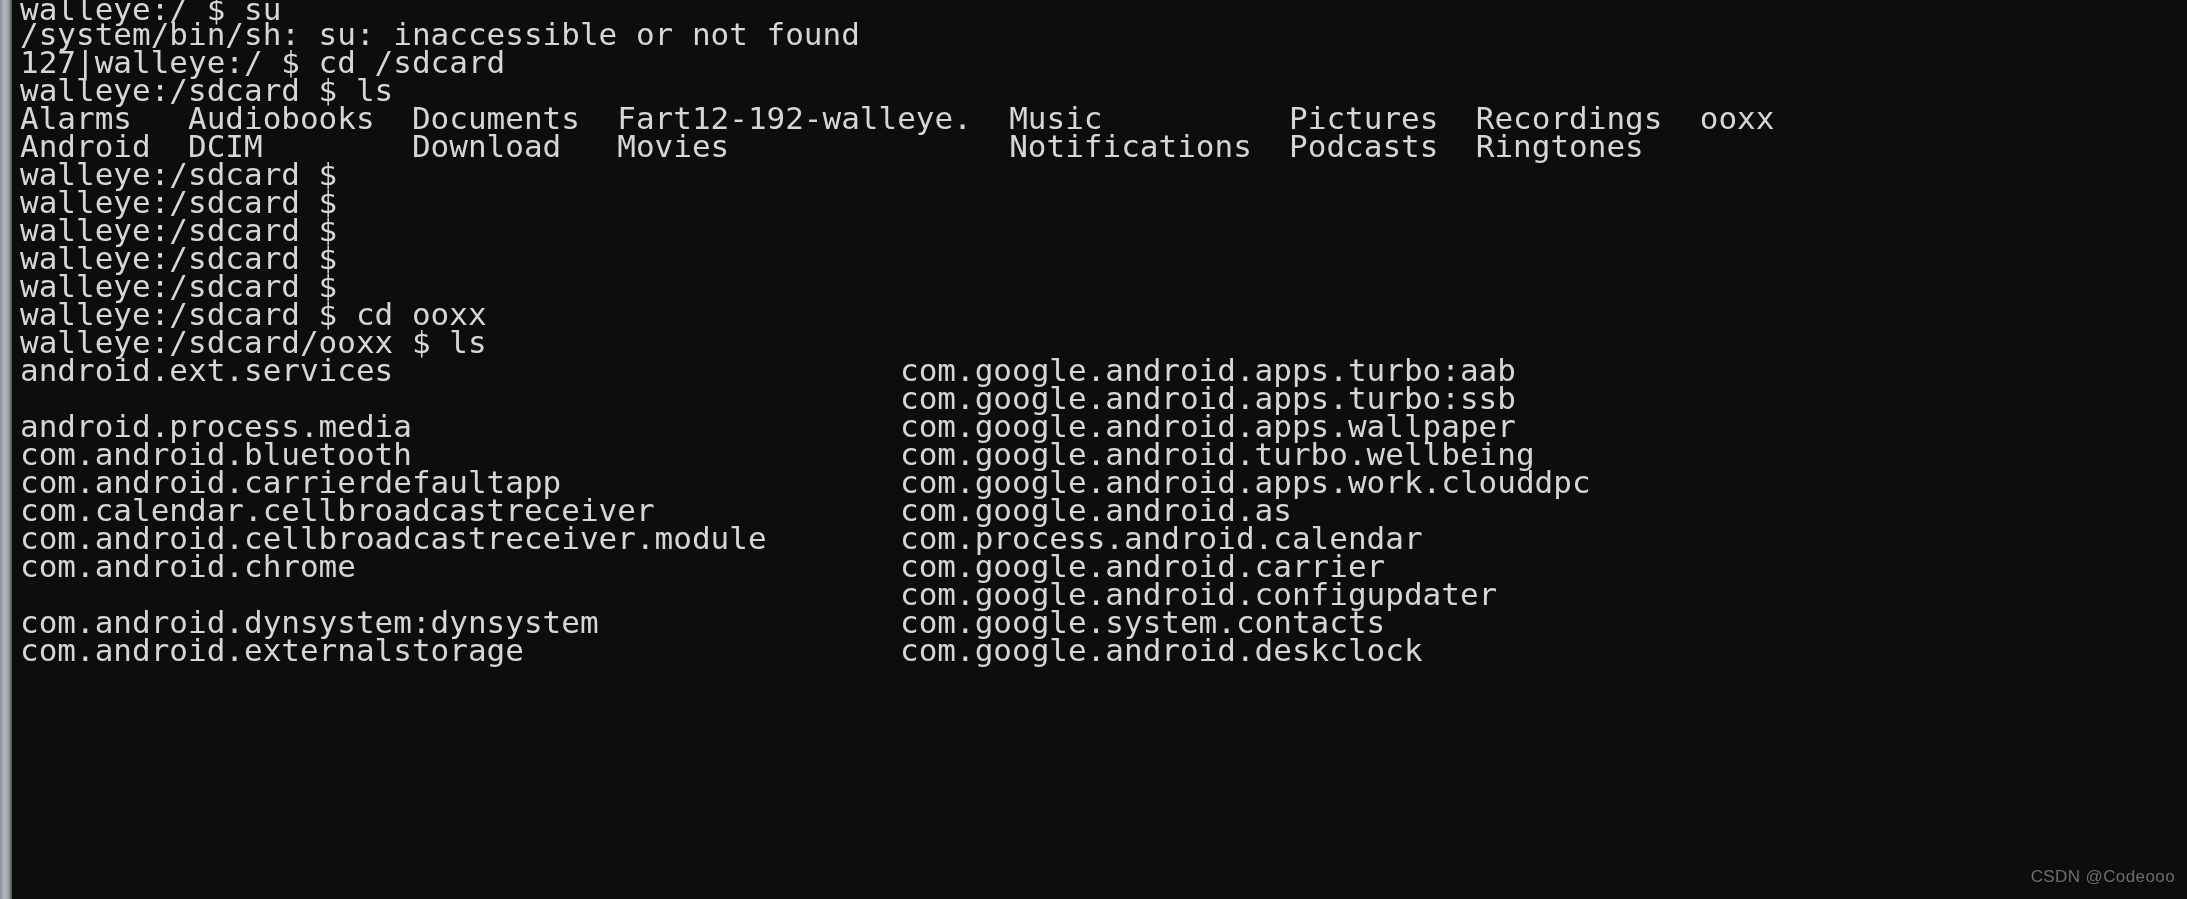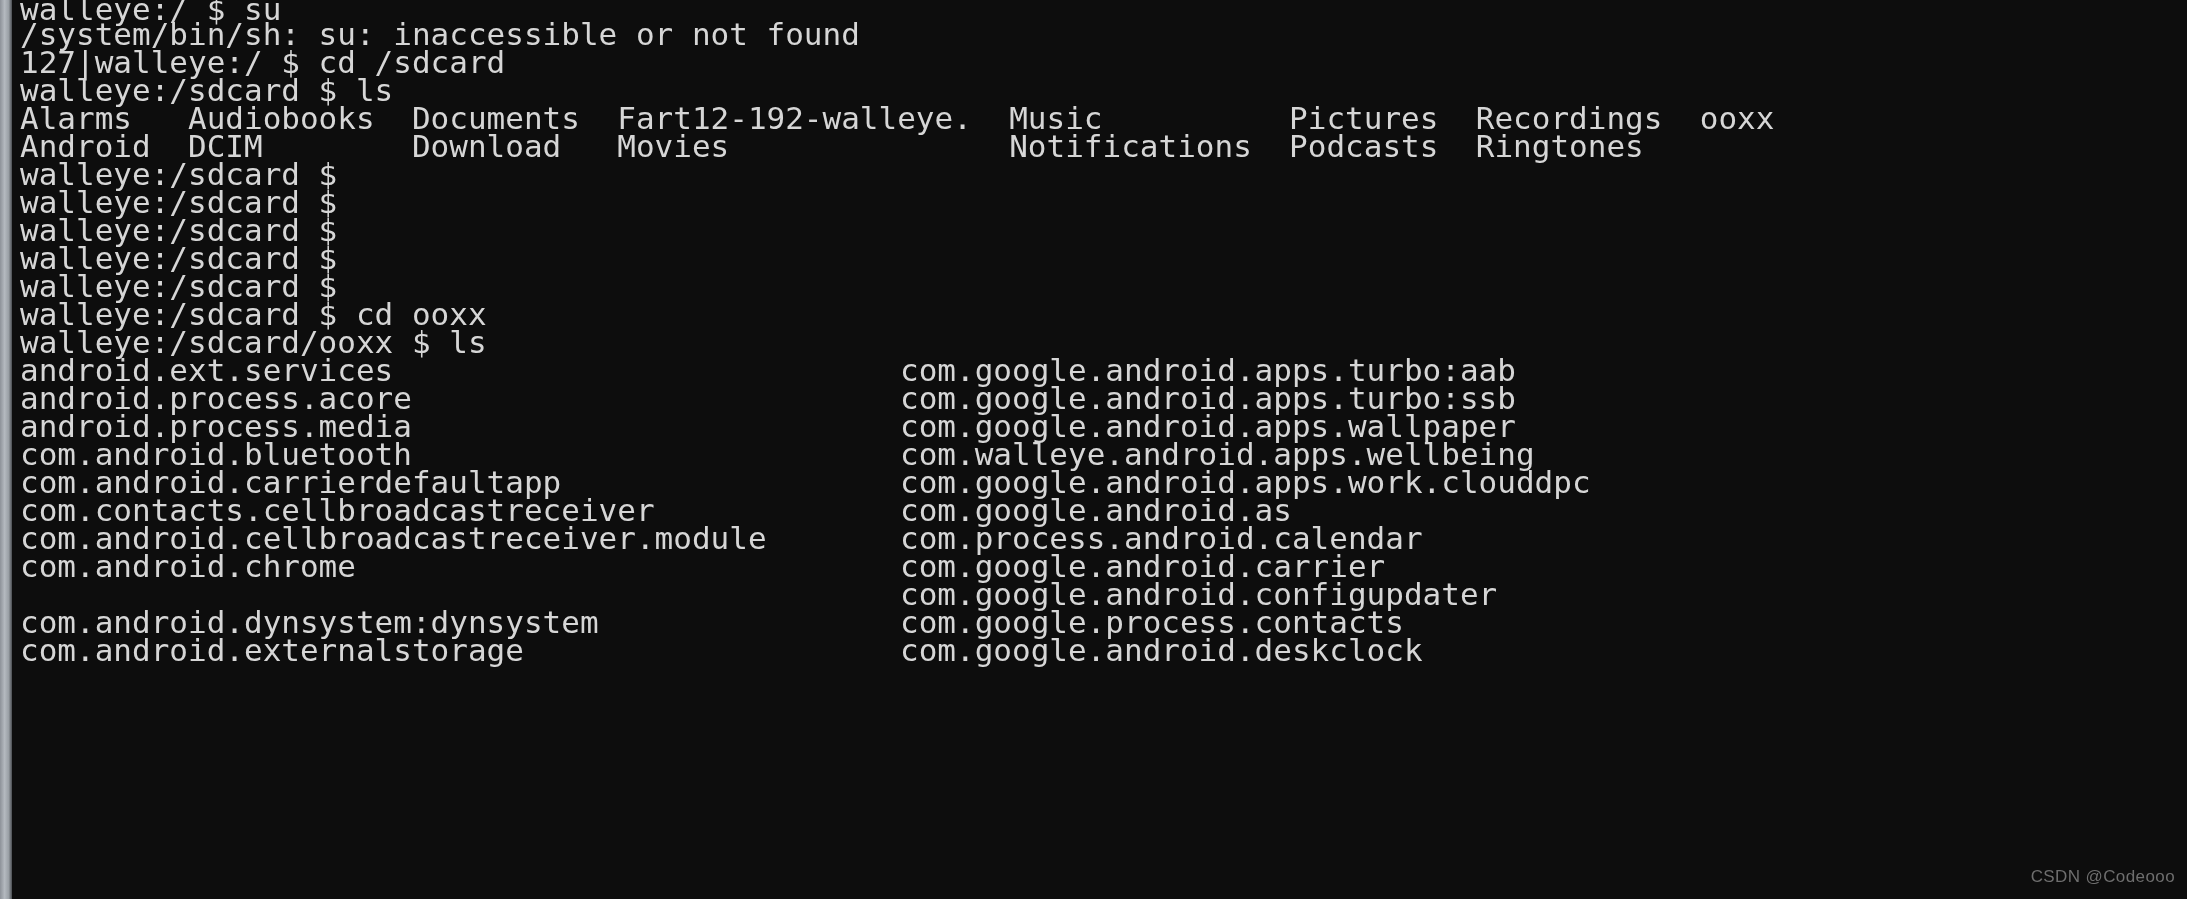--- a/index.html
+++ b/index.html
@@ -90,39 +90,38 @@
     <div class="line" style="top:127px">Android  DCIM        Download   Movies               Notifications  Podcasts  Ringtones</div>
     <div class="line" style="top:155px">walleye:/sdcard $ </div>
     <div class="line" style="top:183px">walleye:/sdcard $ </div>
     <div class="line" style="top:211px">walleye:/sdcard $ </div>
     <div class="line" style="top:239px">walleye:/sdcard $ </div>
     <div class="line" style="top:267px">walleye:/sdcard $ </div>
     <div class="line" style="top:295px">walleye:/sdcard $ cd ooxx</div>
     <div class="line" style="top:323px">walleye:/sdcard/ooxx $ ls</div>
 
     <div class="line" style="top:351px">android.ext.services</div>
-    <div class="line" style="top:379px">android.process.acore</div>
     <div class="line" style="top:407px">android.process.media</div>
     <div class="line" style="top:435px">com.android.bluetooth</div>
     <div class="line" style="top:463px">com.android.carrierdefaultapp</div>
-    <div class="line" style="top:491px">com.contacts.cellbroadcastreceiver</div>
+    <div class="line" style="top:491px">com.calendar.cellbroadcastreceiver</div>
     <div class="line" style="top:519px">com.android.cellbroadcastreceiver.module</div>
     <div class="line" style="top:547px">com.android.chrome</div>
     <div class="line" style="top:603px">com.android.dynsystem:dynsystem</div>
     <div class="line" style="top:631px">com.android.externalstorage</div>
 
     <div class="col-right" style="top:351px">com.google.android.apps.turbo:aab</div>
     <div class="col-right" style="top:379px">com.google.android.apps.turbo:ssb</div>
     <div class="col-right" style="top:407px">com.google.android.apps.wallpaper</div>
-    <div class="col-right" style="top:435px">com.walleye.android.apps.wellbeing</div>
+    <div class="col-right" style="top:435px">com.google.android.turbo.wellbeing</div>
     <div class="col-right" style="top:463px">com.google.android.apps.work.clouddpc</div>
     <div class="col-right" style="top:491px">com.google.android.as</div>
     <div class="col-right" style="top:519px">com.process.android.calendar</div>
     <div class="col-right" style="top:547px">com.google.android.carrier</div>
     <div class="col-right" style="top:575px">com.google.android.configupdater</div>
-    <div class="col-right" style="top:603px">com.google.process.contacts</div>
+    <div class="col-right" style="top:603px">com.google.system.contacts</div>
     <div class="col-right" style="top:631px">com.google.android.deskclock</div>
 
   </div>
 
   <div id="watermark">CSDN @Codeooo</div>
 
 </div>
 
 </body></html>

